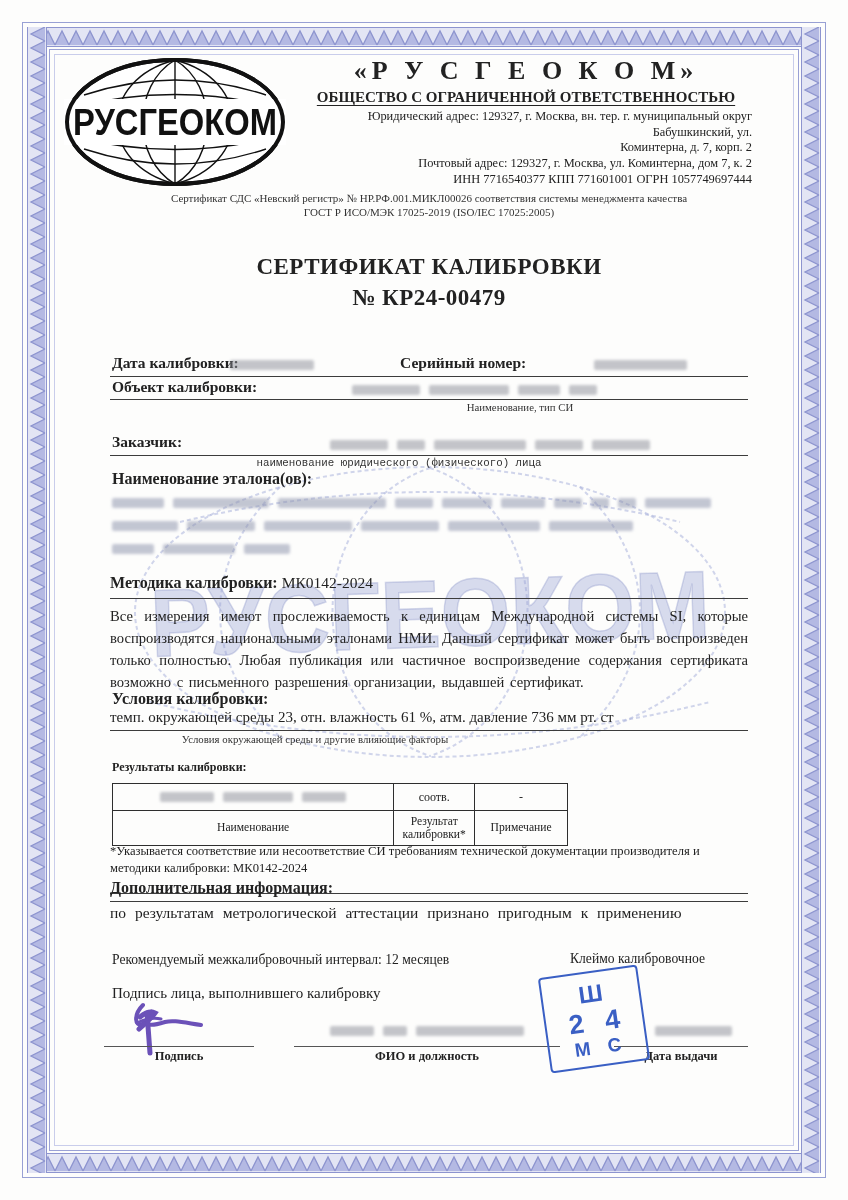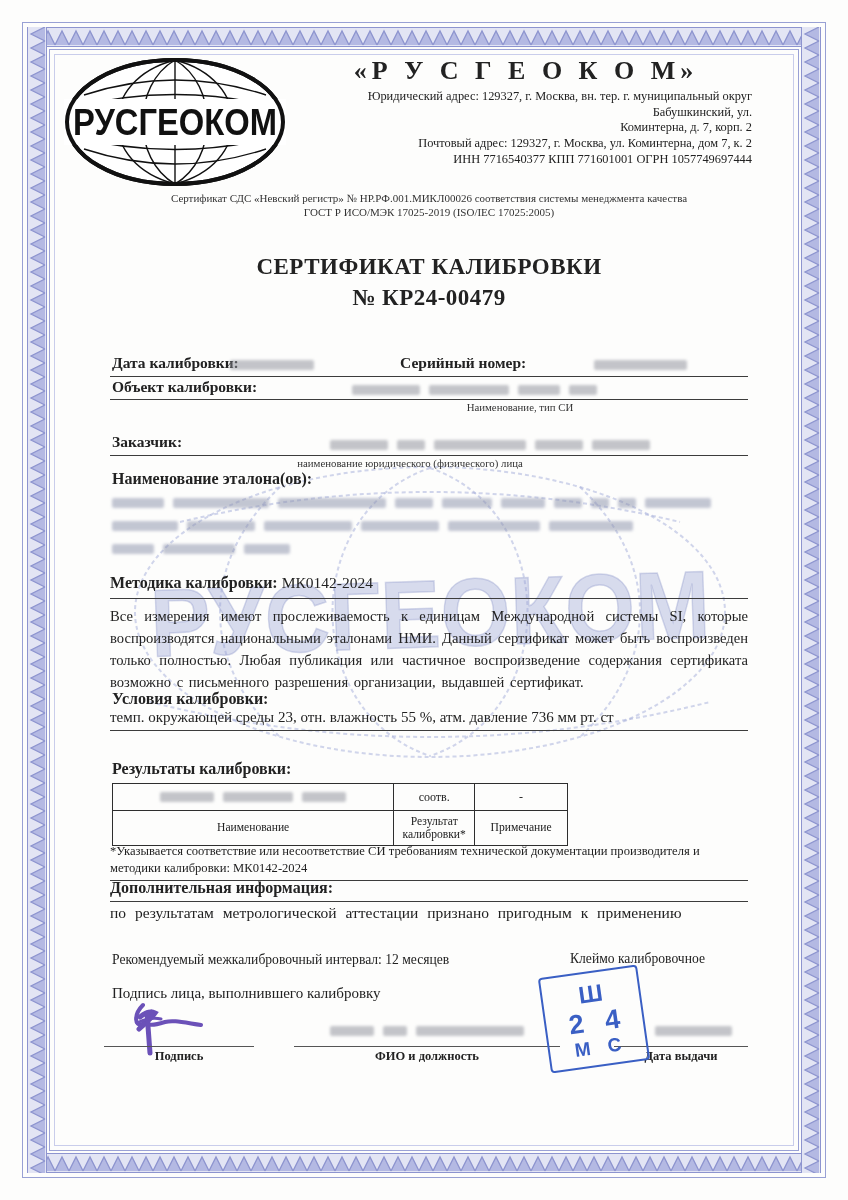--- a/index.html
+++ b/index.html
@@ -118,20 +118,21 @@
       <path d="M113,5 C190,25 190,109 113,129"></path>
       <line x1="113" y1="5" x2="113" y2="129"></line>
     </g>
     <rect x="2" y="44" width="222" height="46" fill="#ffffff"></rect>
     <ellipse cx="113" cy="67" rx="108" ry="62" fill="none" stroke="#111" stroke-width="4"></ellipse>
     <text x="113" y="80" text-anchor="middle" font-family="Liberation Sans, sans-serif" font-weight="bold" font-size="36" fill="#111" textLength="204" lengthAdjust="spacingAndGlyphs">РУСГЕОКОМ</text>
   </svg>
 
   <div class="abs" style="left:300px;top:56px;width:452px;text-align:center;">
     <div class="company-title">«Р У С Г Е О К О М»</div>
+    <div class="company-form">ОБЩЕСТВО С ОГРАНИЧЕННОЙ ОТВЕТСТВЕННОСТЬЮ</div>
     <div class="addr" style="text-align:right;padding-left:10px;">
       <div>Юридический адрес: 129327, г. Москва, вн. тер. г. муниципальный округ Бабушкинский, ул.</div>
       <div>Коминтерна, д. 7, корп. 2</div>
       <div>Почтовый адрес: 129327, г. Москва, ул. Коминтерна, дом 7, к. 2</div>
       <div>ИНН 7716540377 КПП 771601001 ОГРН 1057749697444</div>
     </div>
   </div>
 
   <div class="abs accred" style="left:110px;top:191px;width:638px;">
     <div>Сертификат СДС «Невский регистр» № НР.РФ.001.МИКЛ00026 соответствия системы менеджмента качества</div>
@@ -164,21 +165,21 @@
   <div class="abs frow" style="left:110px;top:433px;width:638px;height:22px;">
     <span class="flabel abs" style="left:2px;top:0;">Заказчик:</span>
     <span class="abs rline" style="left:220px;top:7px;">
       <span class="rblob" style="width:58px;"></span>
         <span class="rblob" style="width:28px;"></span>
         <span class="rblob" style="width:92px;"></span>
         <span class="rblob" style="width:48px;"></span>
         <span class="rblob" style="width:58px;"></span>
     </span>
   </div>
-  <div class="abs fcaption" style="left:250px;top:457px;width:320px;">наименование юридического (физического) лица</div>
+  <div class="abs fcaption" style="left:239px;top:457px;width:320px;font-family:Liberation Mono, monospace;">наименование юридического (физического) лица</div>
 
   <div class="abs flabel" style="left:112px;top:470px;font-size:16px;">Наименование эталона(ов):</div>
 
   <div class="abs rline" style="left:112px;top:498px;">
     <span class="rblob blue" style="width:52px;"></span>
       <span class="rblob blue" style="width:96px;"></span>
       <span class="rblob blue" style="width:108px;"></span>
       <span class="rblob blue" style="width:38px;"></span>
       <span class="rblob blue" style="width:50px;"></span>
       <span class="rblob blue" style="width:44px;"></span>
@@ -202,23 +203,24 @@
   </div>
 
   <div class="abs frow" style="left:110px;top:574px;width:638px;height:24px;">
     <span class="flabel" style="font-size:16px;">Методика калибровки:</span>
     <span style="font-size:15.5px;">МК0142-2024</span>
   </div>
 
   <div class="abs body-text" style="left:110px;top:606px;width:638px;">Все измерения имеют прослеживаемость к единицам Международной системы SI, которые воспроизводятся национальными эталонами НМИ. Данный сертификат может быть воспроизведен только полностью. Любая публикация или частичное воспроизведение содержания сертификата возможно с письменного разрешения организации, выдавшей сертификат.</div>
 
   <div class="abs flabel" style="left:112px;top:690px;font-size:16px;">Условия калибровки:</div>
-  <div class="abs frow cond-text" style="left:110px;top:709px;width:638px;height:21px;">темп. окружающей среды 23, отн. влажность 55 %, атм. давление 736 мм рт. ст</div>
-
-  <div class="abs flabel" style="left:112px;top:760px;font-size:16px;">Результаты калибровки:</div>
+  <div class="abs frow cond-text" style="left:110px;top:709px;width:638px;height:21px;">темп. окружающей среды 23, отн. влажность 61 %, атм. давление 736 мм рт. ст</div>
+  <div class="abs fcaption" style="left:115px;top:733px;width:400px;">Условия окружающей среды и другие влияющие факторы</div>
+
+  <div class="abs flabel" style="left:112px;top:760px;font-size:12px;">Результаты калибровки:</div>
   <table class="res abs" style="left:112px;top:783px;">
     <colgroup>
         <col style="width:282px">
         <col style="width:81px">
         <col style="width:93px">
       </colgroup>
     <tbody>
         <tr>
       <td>
         <span class="rline" style="justify-content:center;">
@@ -231,21 +233,21 @@
       <td>-</td>
     </tr>
     <tr>
       <th>Наименование</th>
       <th>Результат калибровки*</th>
       <th>Примечание</th>
     </tr>
   </tbody>
     </table>
 
-  <div class="abs" style="left:110px;top:843px;width:638px;font-size:12.6px;line-height:1.35;border-bottom:1.3px solid #3c3c3c;padding-bottom:3px;">*Указывается соответствие или несоответствие СИ требованиям технической документации производителя и методики калибровки: МК0142-2024</div>
+  <div class="abs" style="left:110px;top:843px;width:638px;font-size:12.6px;line-height:1.35;border-bottom:1.3px solid #3c3c3c;padding-bottom:16px;">*Указывается соответствие или несоответствие СИ требованиям технической документации производителя и методики калибровки: МК0142-2024</div>
   <div class="abs" style="left:110px;top:904px;width:638px;font-size:15.5px;word-spacing:5px;">по результатам метрологической аттестации признано пригодным к применению</div>
   <div class="abs frow flabel" style="left:110px;top:879px;width:638px;height:22px;font-size:16px;">Дополнительная информация:</div>
 
   <div class="abs" style="left:112px;top:952px;font-size:13.6px;">Рекомендуемый межкалибровочный интервал: 12 месяцев</div>
   <div class="abs" style="left:570px;top:951px;font-size:13.6px;">Клеймо калибровочное</div>
 
   <div class="abs" style="left:112px;top:985px;font-size:15px;">Подпись лица, выполнившего калибровку</div>
 
   <svg class="abs" style="left:115px;top:995px;" width="120" height="62" viewBox="0 0 120 62">
     <g stroke="#6b51b8" fill="none" stroke-linecap="round">

